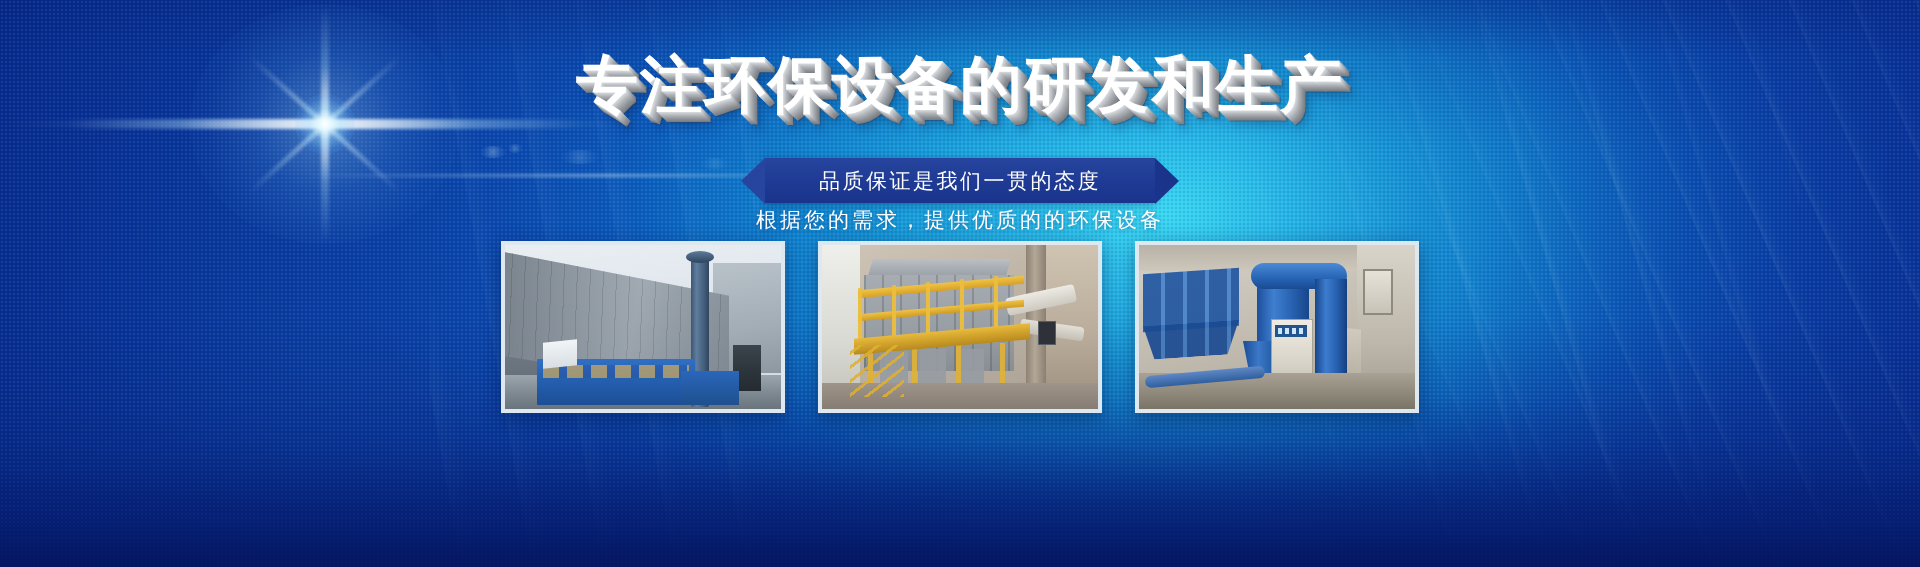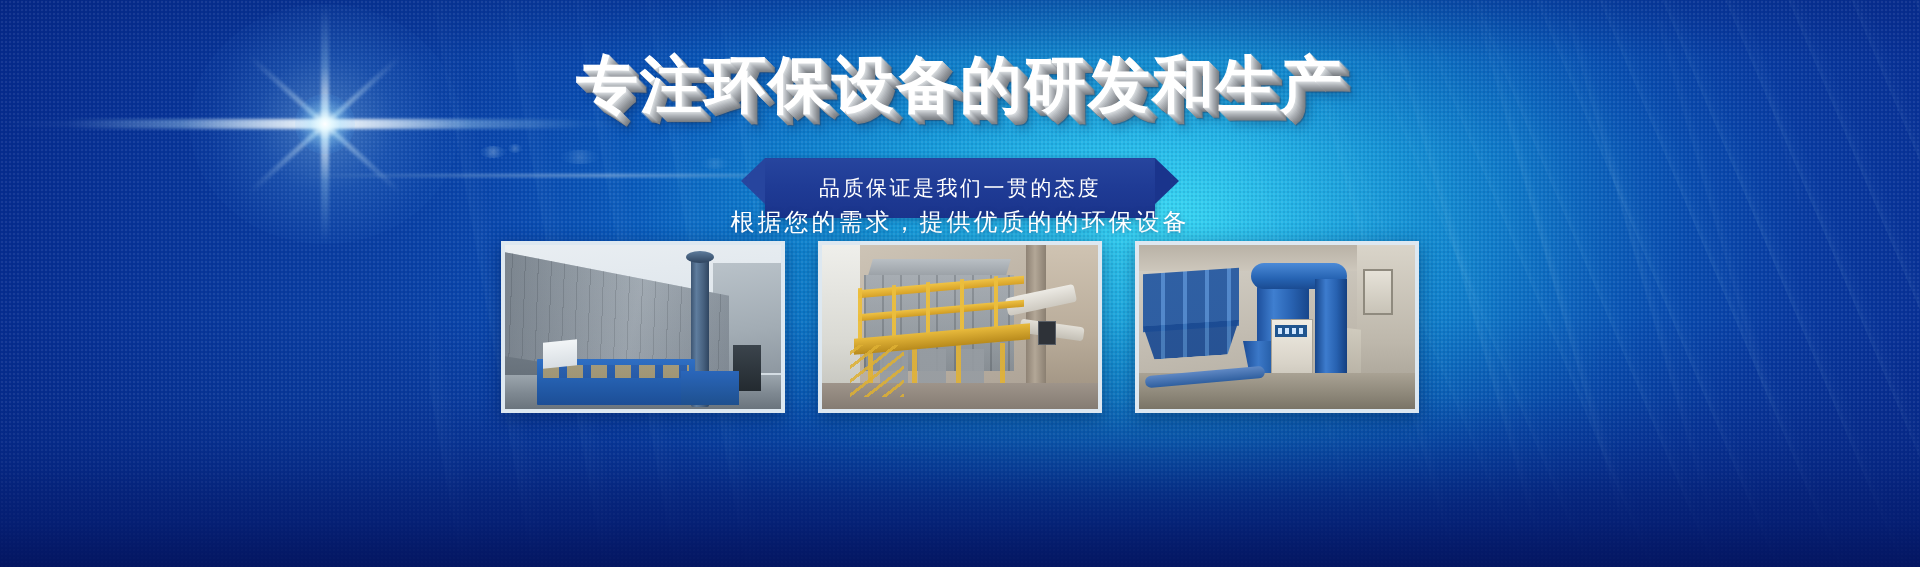--- a/index.html
+++ b/index.html
@@ -275,21 +275,21 @@
 
   .ribbon-wrap {
     position: absolute;
     top: 158px;
     left: 0; right: 0;
     display: flex;
     justify-content: center;
   }
   .ribbon {
     position: relative;
-    height: 60px;
+    height: 45px;
     display: flex;
     align-items: center;
     justify-content: center;
     padding: 0 54px;
     background: linear-gradient(180deg, #27459e 0%, #1f3b95 48%, #1a348c 100%);
     color: #ffffff;
     font-size: 21px;
     font-weight: 400;
     letter-spacing: 2.5px;
     white-space: nowrap;
@@ -316,21 +316,21 @@
     position: relative;
     z-index: 2;
   }
 
   .tagline {
     position: absolute;
     top: 206px;
     left: 0; right: 0;
     text-align: center;
     color: #ffffff;
-    font-size: 24px;
+    font-size: 21px;
     font-weight: 400;
     letter-spacing: 3px;
     white-space: nowrap;
     text-shadow: 0 1px 5px rgba(10,50,110,0.50);
   }
 
   
   .photos {
     position: absolute;
     top: 241px;

